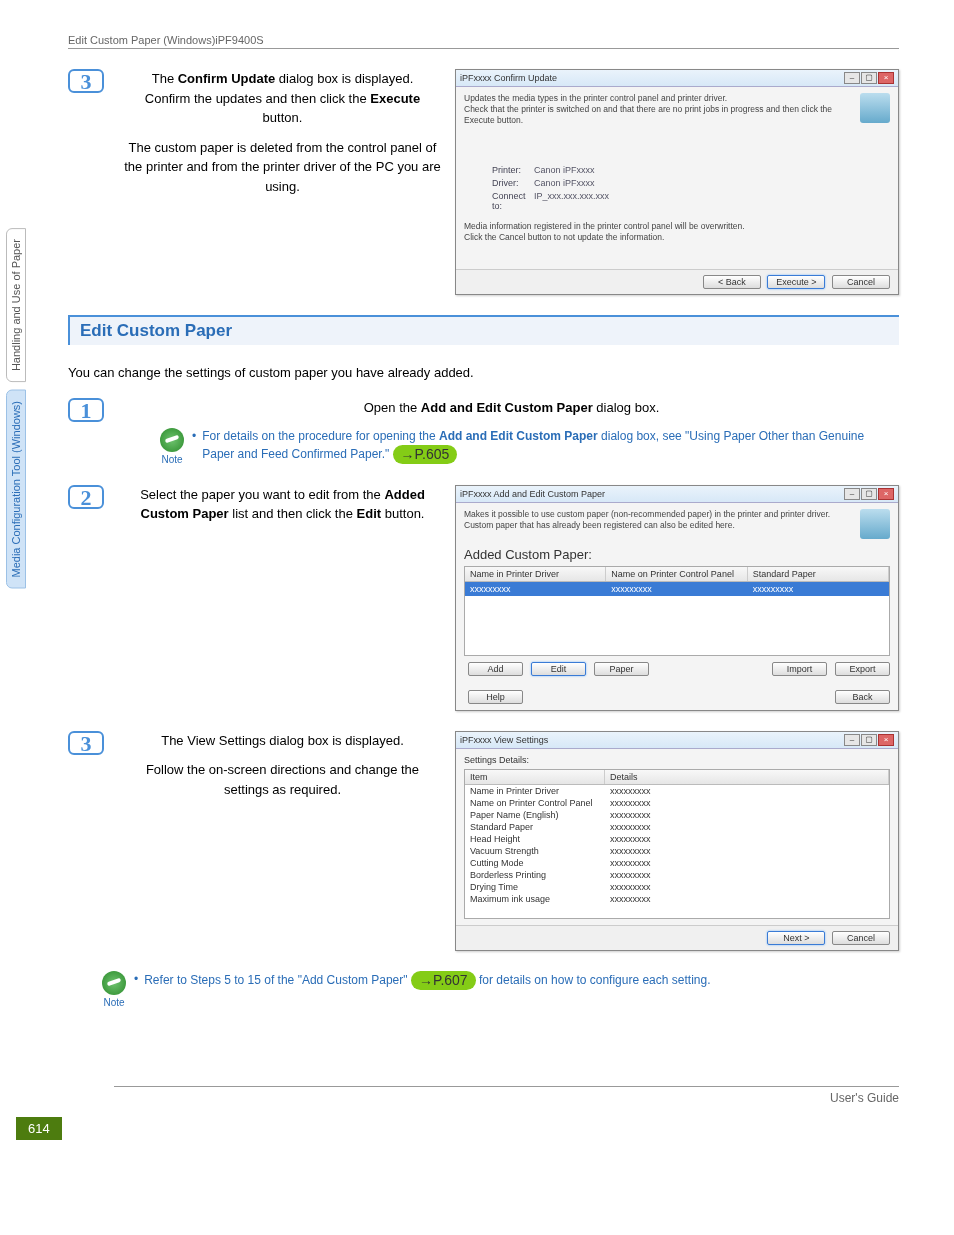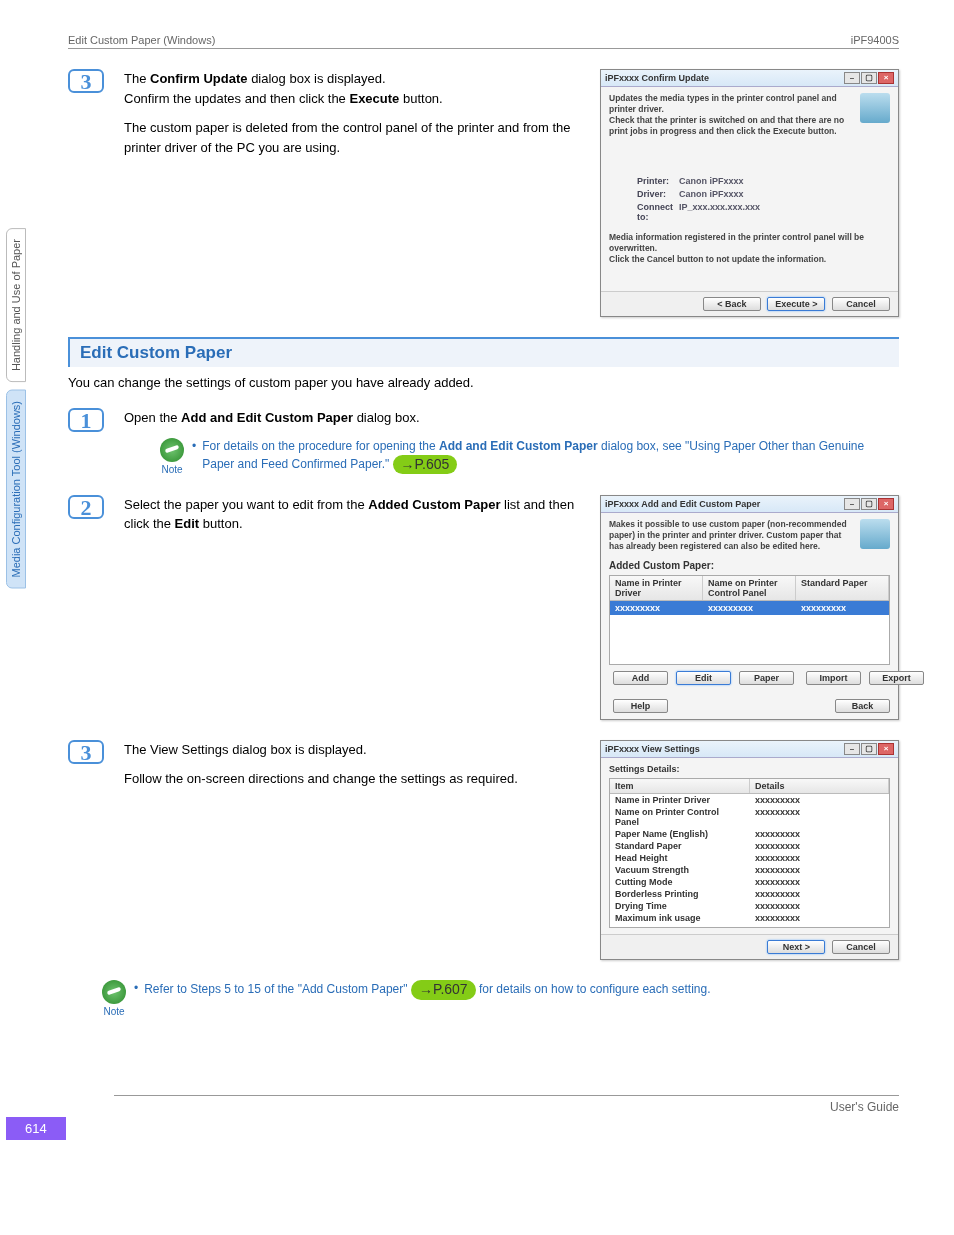--- a/index.html
+++ b/index.html
@@ -8,21 +8,21 @@
     font-size: 13px;
     color: #000;
     background: #fff;
     width: 954px;
     margin: 0 auto;
     position: relative;
   }
   .page { padding: 34px 55px 20px 22px; position: relative; min-height: 1235px; }
   .header-bar {
     display: flex;
-    justify-content: space-between;
+    justify-content: flex-start;
     align-items: flex-end;
     border-bottom: 1px solid #999;
     padding-bottom: 2px;
     margin-bottom: 20px;
     margin-left: 46px;
   }
   .header-left { font-size: 11px; color: #666; }
   .header-right { font-size: 11px; color: #666; }
   .content-indent { margin-left: 46px; }
   .step-row { position: relative; margin-bottom: 20px; }
@@ -34,33 +34,32 @@
     border-radius: 6px;
     color: #4a90d9;
     font-family: "Times New Roman", serif;
     font-weight: bold;
     font-size: 22px;
     text-align: center;
     line-height: 22px;
     background: #fff;
   }
   .step-body { margin-left: 56px; }
-  .step-body p { font-size: 13px; line-height: 1.5; margin-bottom: 10px; }
+  .step-body p { font-size: 13px; line-height: 1.5; margin-bottom: 10px; text-align: center; }
   .step-flex { display: flex; gap: 14px; align-items: flex-start; }
   .step-text { flex: 1; }
   .dialog-img { flex-shrink: 0; }
   
   .dialog {
     border: 1px solid #888;
     font-size: 9px;
     color: #333;
     background: #f4f4f4;
-    width: 299px;
+    width: 444px;
     box-shadow: 1px 1px 2px rgba(0,0,0,.2);
-    font-weight: bold;
   }
   .dialog .titlebar {
     display: flex; justify-content: space-between; align-items: center;
     background: linear-gradient(#eaf3fb, #d7e8f7);
     border-bottom: 1px solid #aac;
     padding: 2px 4px;
     font-size: 9px;
   }
   .win-ctrls { display: flex; gap: 1px; }
   .win-btn { width: 16px; height: 12px; border: 1px solid #888; background: #e6e6e6; font-size: 8px; text-align:center; line-height:10px; }
@@ -103,21 +102,21 @@
     border-left: 2px solid #4a90d9;
     background: #eef3fa;
     margin-bottom: 8px;
   }
   .section-title {
     color: #2a6db7;
     font-size: 17px;
     font-weight: bold;
     padding: 4px 10px;
   }
-  .intro-text { font-size: 13px; margin: 8px 0 18px 0; }
+  .intro-text { font-size: 13px; margin: 20px 0 18px 0; }
   
   .note-box { display: flex; align-items: flex-start; gap: 8px; margin: 6px 0 6px 36px; }
   .note-icon-wrap { text-align:center; }
   .note-icon {
     width: 24px; height: 24px; border-radius: 50%;
     background: radial-gradient(#6fc36f, #2a8a2a);
     position: relative; margin: 0 auto;
   }
   .note-icon::after {
     content:""; position:absolute; left:5px; top:9px; width:14px; height:4px;
@@ -140,22 +139,22 @@
     padding: 10px 3px;
     border: 1px solid #bbb;
     border-radius: 0 6px 6px 0;
     background: #fff;
     color:#555;
     transform: rotate(180deg);
   }
   .side-tab.active { background:#cfe3f7; color:#2a6db7; border-color:#9cc1e6; }
   
   .page-num-box {
-    position:absolute; left:6px; top:1117px;
-    background:#8b5cf6; color:#fff; padding:4px 19px; font-size:13px;
+    position:absolute; left:16px; top:1117px;
+    background:#4d7c0f; color:#fff; padding:4px 12px; font-size:13px;
   }
   .footer-bar {
     margin-left:46px; border-top:1px solid #999; margin-top:78px;
     text-align:right; font-size:12px; color:#666; padding-top:4px;
   }
   b { font-weight:bold; }
   .note2 { margin-left: 34px; margin-top: 18px; }
 </style>
 </head>
 <body>
@@ -267,21 +266,21 @@
               <span class="win-ctrls">
                 <span class="win-btn">–</span>
                 <span class="win-btn">▢</span>
                 <span class="win-btn close">×</span>
               </span>
             </div>
             <div class="body">
               <div class="printer-icon"></div>
               <div class="desc">Makes it possible to use custom paper (non-recommended paper) in the printer and printer driver. Custom paper that has already been registered can also be edited here.</div>
               <div style="clear:both; height:8px;"></div>
-              <div style="font-size:10px;">Added Custom Paper:</div>
+              <div style="font-size:13px;">Added Custom Paper:</div>
               <div class="list-box">
                 <div class="list-head">
                   <span>Name in Printer Driver</span>
                   <span>Name on Printer Control Panel</span>
                   <span>Standard Paper</span>
                 </div>
                 <div class="list-row-sel">
                   <span>xxxxxxxxx</span>
                   <span>xxxxxxxxx</span>
                   <span>xxxxxxxxx</span>

